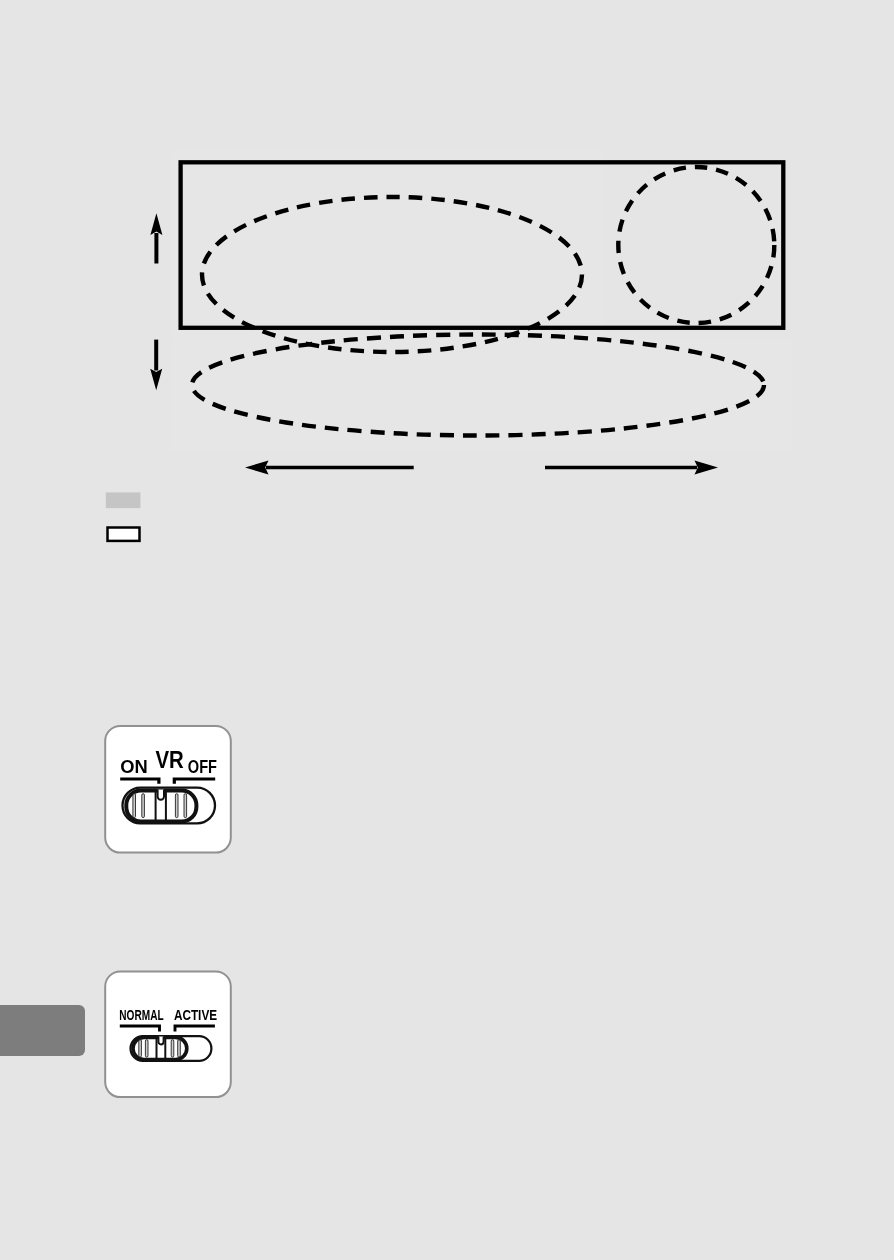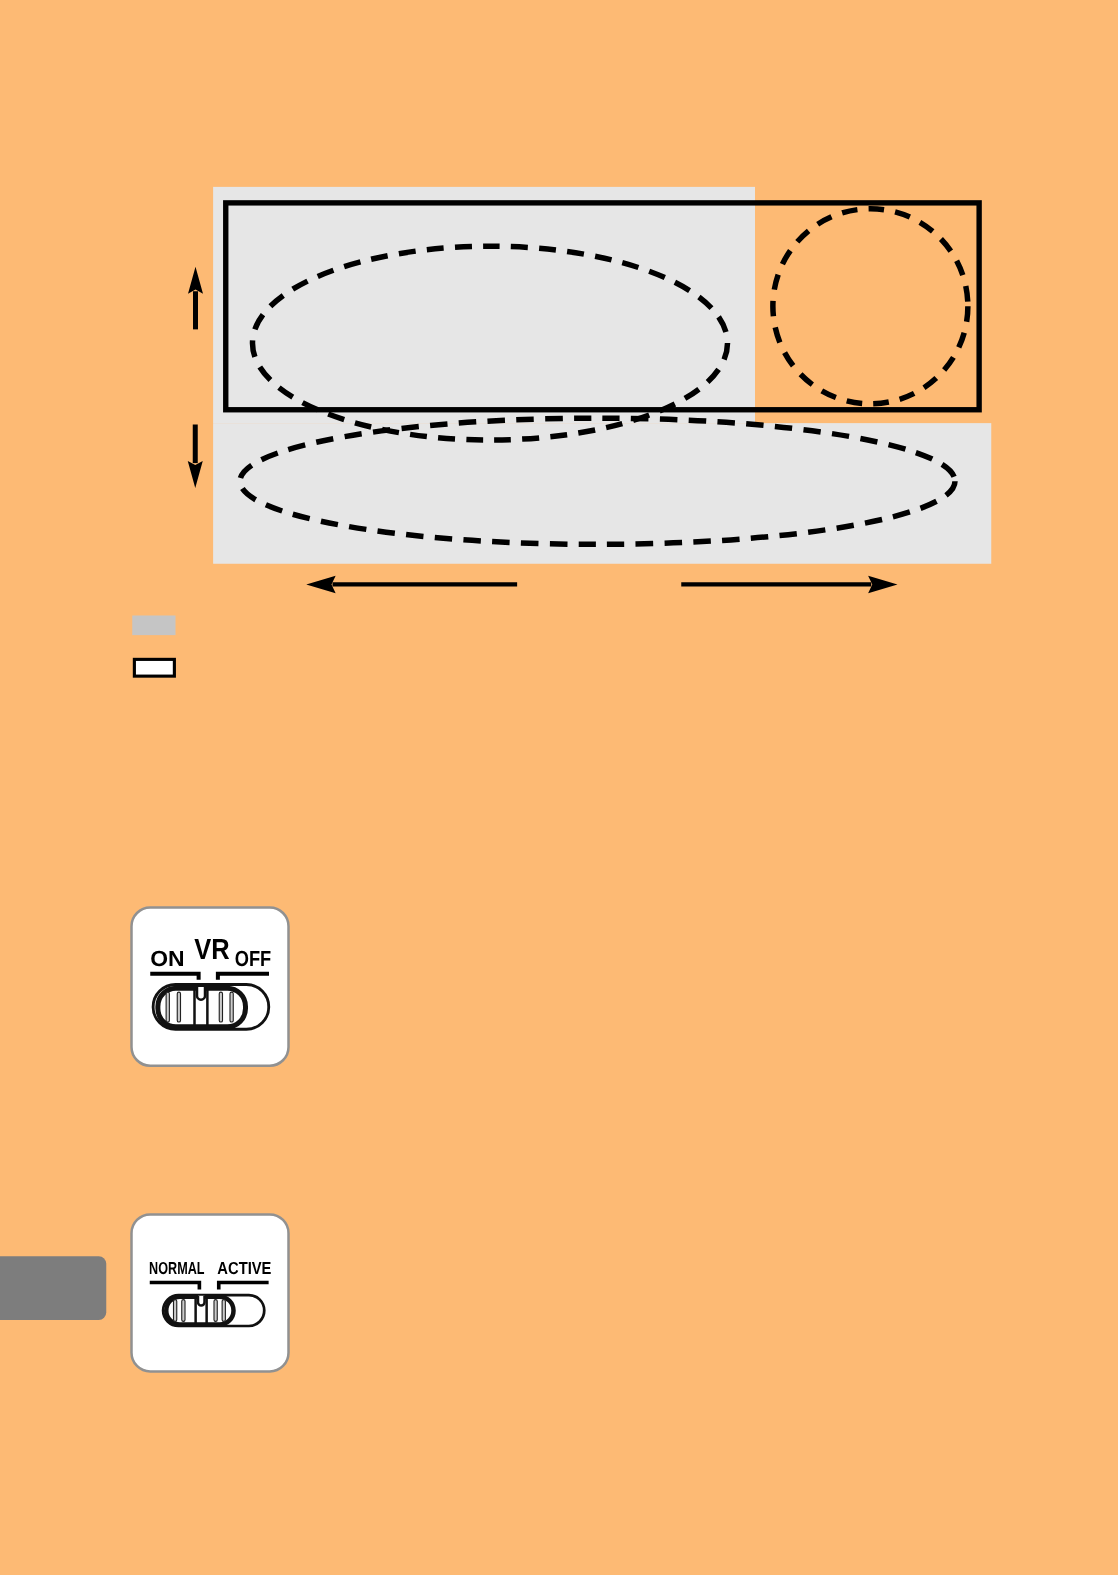--- a/index.html
+++ b/index.html
@@ -1,16 +1,16 @@
 <!DOCTYPE html>
 <html><head>
 <meta charset="utf-8">
 <style>
   html,body{margin:0;padding:0;background:#ffffff;}
-  .page{position:relative;width:894px;height:1260px;background:#fdba74;overflow:hidden;
+  .page{position:relative;width:894px;height:1260px;background:#e5e5e5;overflow:hidden;
         font-family:"Liberation Sans", sans-serif;}
 </style>
 </head>
 <body>
 <div class="page">
 <svg width="894" height="1260" viewBox="0 0 894 1260" xmlns="http://www.w3.org/2000/svg">
 
   <rect x="170.5" y="149.5" width="433.5" height="189" fill="#e6e6e6"></rect>
 
   <rect x="170.5" y="338.5" width="622.5" height="112.5" fill="#e6e6e6"></rect>

